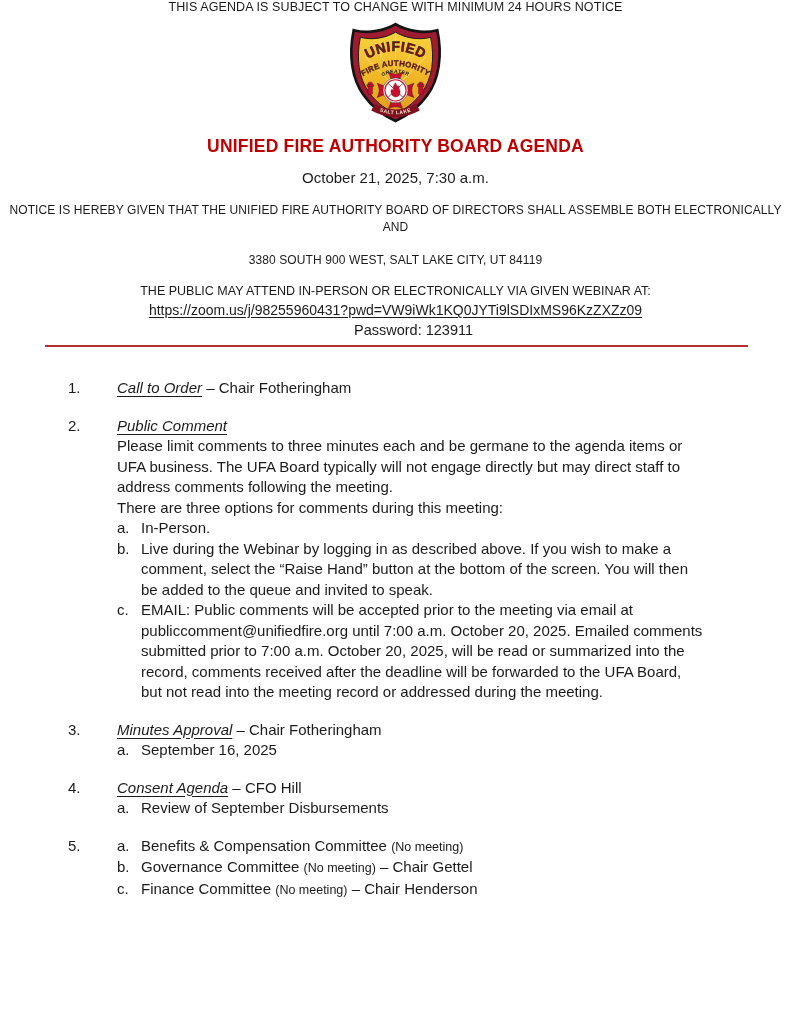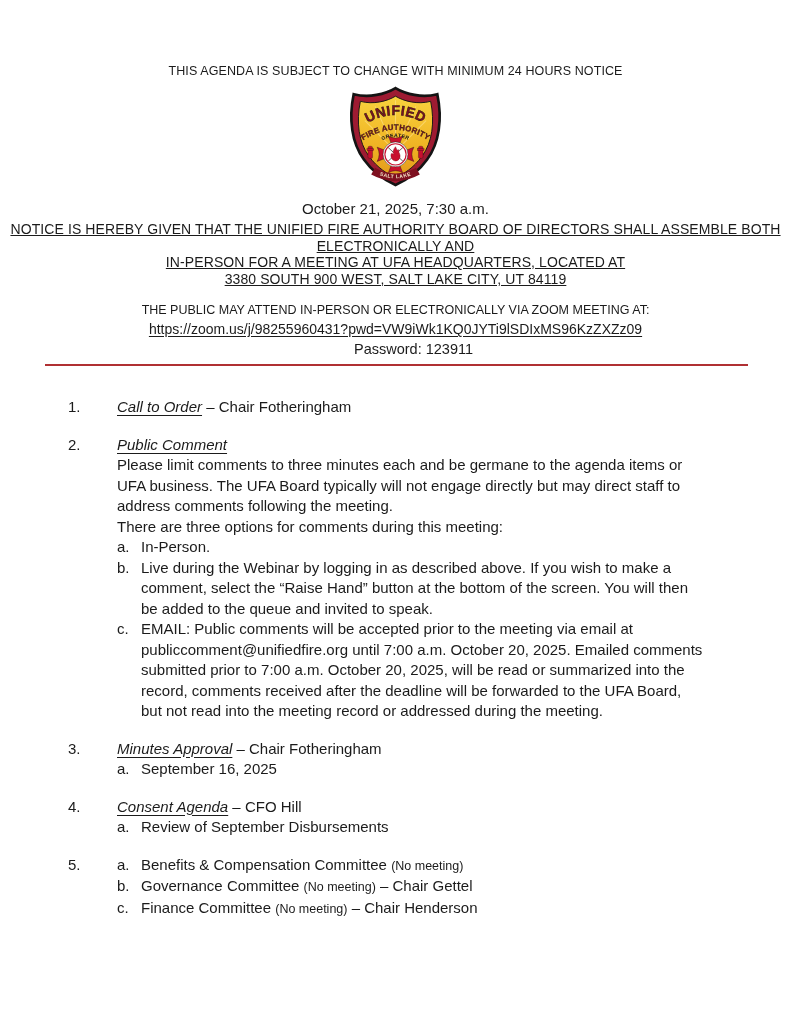--- a/index.html
+++ b/index.html
@@ -15,21 +15,20 @@
   body{
     font-family:"Liberation Sans","DejaVu Sans",sans-serif;
     color:var(--ink);
     width:791px;
   }
   .page{
     position:relative;
     width:791px;
     height:1024px;
     background:#fff;
-    padding-top:64px;
     overflow:hidden;
   }
   .center{text-align:center;}
   .top-notice{
     font-size:12.5px;
     letter-spacing:.1px;
   }
   .logo-wrap{
     margin:8px auto 0 auto;
     width:107px;
@@ -40,25 +39,24 @@
     font-size:17.5px;
     font-weight:bold;
     color:var(--accent);
     letter-spacing:.2px;
   }
   .date{
     margin-top:12px;
     font-size:15px;
   }
   .notice{
-    margin-top:4px;
-    font-size:14px;
+    margin-top:16px;
+    font-size:12px;
     line-height:16.5px;
     letter-spacing:.1px;
-    text-decoration:underline;
   }
   .webinar{
     margin-top:15px;
     font-size:12.5px;
     line-height:17px;
   }
   .webinar .url{
     font-size:14px;
     line-height:20px;
     text-decoration:underline;
@@ -183,30 +181,31 @@
       </g>
       <path d="M50 59.5 C48 62 46.8 64.5 48.4 67 C46.6 66.4 45.8 65 45.5 68 C45.4 71.5 48 73.5 50 73.5 C52.5 73.5 54.7 71.5 54.5 68.3 C54.3 65.5 52.6 65.8 53.4 62.3 C51.8 64 51.2 61.8 50 59.5 Z" fill="var(--logo-red)" stroke="#8A0C20" stroke-width="0.4"></path>
 
       <path d="M 28 83.5 Q 50 95.5 72 83.5" fill="none" stroke="var(--logo-dark)" stroke-width="7.6"></path>
       <text font-size="5" font-weight="bold" fill="#F5E6C8" text-anchor="middle" letter-spacing="0.5" font-family="Liberation Sans, sans-serif">
         <textPath href="#arcS" startOffset="50%">SALT LAKE</textPath>
       </text>
     </svg>
   </div>
 
+  <h1 class="title center">UNIFIED FIRE AUTHORITY BOARD AGENDA</h1>
   <div class="date center">October 21, 2025, 7:30 a.m.</div>
 
   <p class="notice center">
     <span>NOTICE IS HEREBY GIVEN THAT THE UNIFIED FIRE AUTHORITY BOARD OF DIRECTORS SHALL ASSEMBLE BOTH ELECTRONICALLY AND</span><br>
-    <span>IN-PERSON FOR A MEETING AT UFA HEADQUARTERS, LOCATED AT</span><br>
+    <br>
     <span>3380 SOUTH 900 WEST, SALT LAKE CITY, UT 84119</span>
   </p>
 
   <div class="webinar center">
-    <div>THE PUBLIC MAY ATTEND IN-PERSON OR ELECTRONICALLY VIA ZOOM MEETING AT:</div>
+    <div>THE PUBLIC MAY ATTEND IN-PERSON OR ELECTRONICALLY VIA GIVEN WEBINAR AT:</div>
     <div><span class="url">https://zoom.us/j/98255960431?pwd=VW9iWk1KQ0JYTi9lSDIxMS96KzZXZz09</span></div>
     <div class="pwd">Password: 123911</div>
   </div>
 
   <hr class="divider">
 
   <div class="agenda">
 
     <div class="item">
       <div class="num">1.</div>

